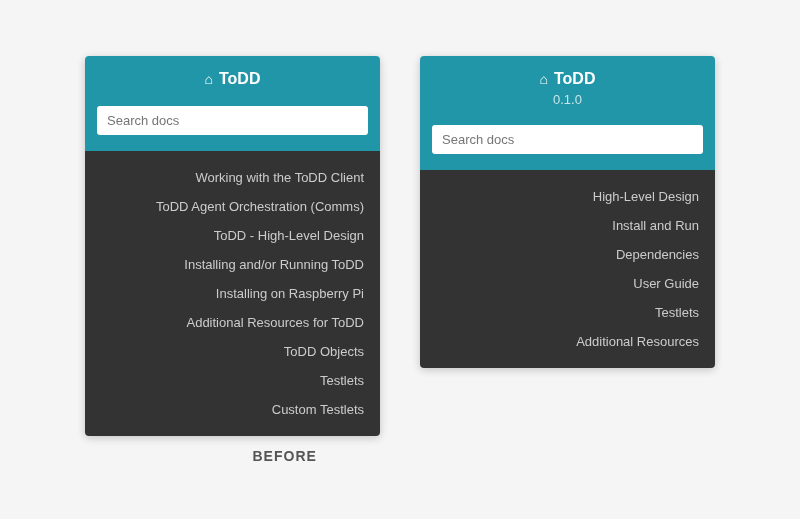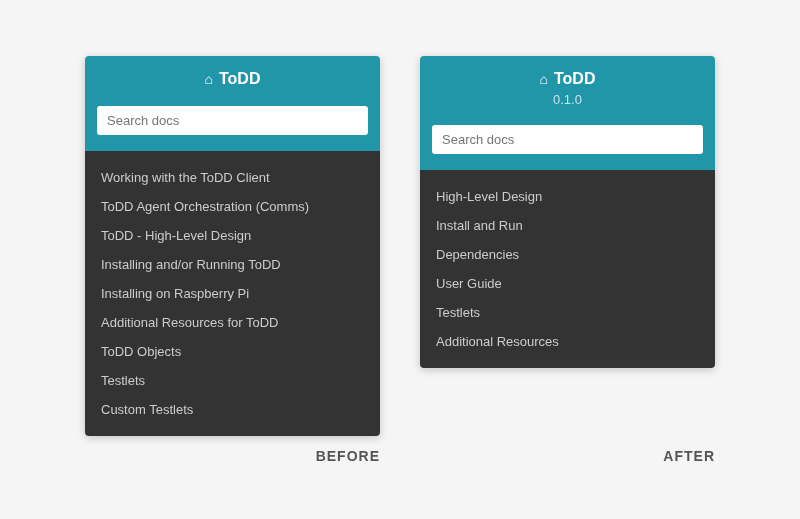--- a/index.html
+++ b/index.html
@@ -68,41 +68,42 @@
       border-radius: 3px;
       border: none;
       font-size: 13px;
       color: #555;
       outline: none;
     }
 
     .panel-nav {
       background: #333;
       padding: 12px 0;
+      text-align: right;
     }
 
     .nav-item {
       color: #ccc;
       font-size: 13px;
       padding: 7px 16px;
       display: block;
       cursor: pointer;
     }
 
     .labels-row {
       display: flex;
       flex-direction: row;
       gap: 40px;
       justify-content: center;
       width: 100%;
     }
 
     .label-text {
       width: 295px;
-      text-align: right;
+      text-align: left;
       font-size: 14px;
       font-weight: 700;
       color: #555;
       letter-spacing: 1px;
     }
   </style>
 </head>
 <body>
 
 <div class="panels-row">
@@ -148,14 +149,13 @@
       <a class="nav-item">User Guide</a>
       <a class="nav-item">Testlets</a>
       <a class="nav-item">Additional Resources</a>
     </nav>
   </div>
 
 </div>
 
 <div class="labels-row">
   <div class="label-text">BEFORE</div>
-  <div class="label-text">AFTER</div>
 </div>
 
 </body></html>

